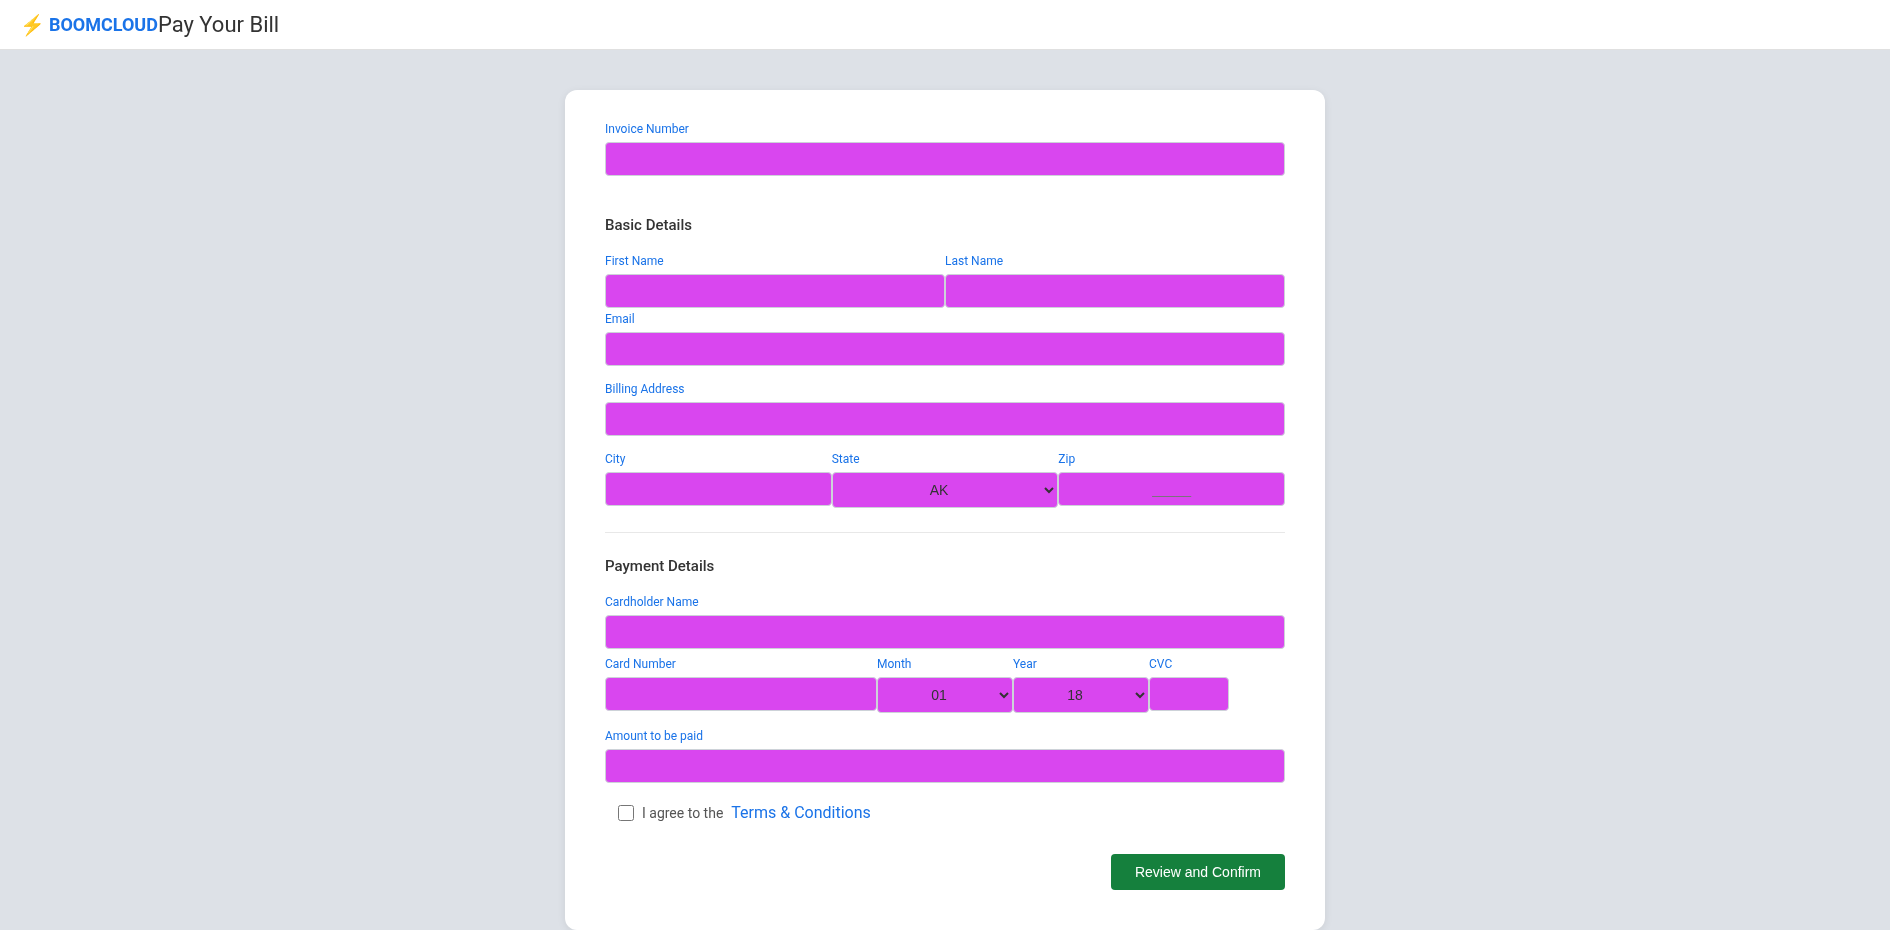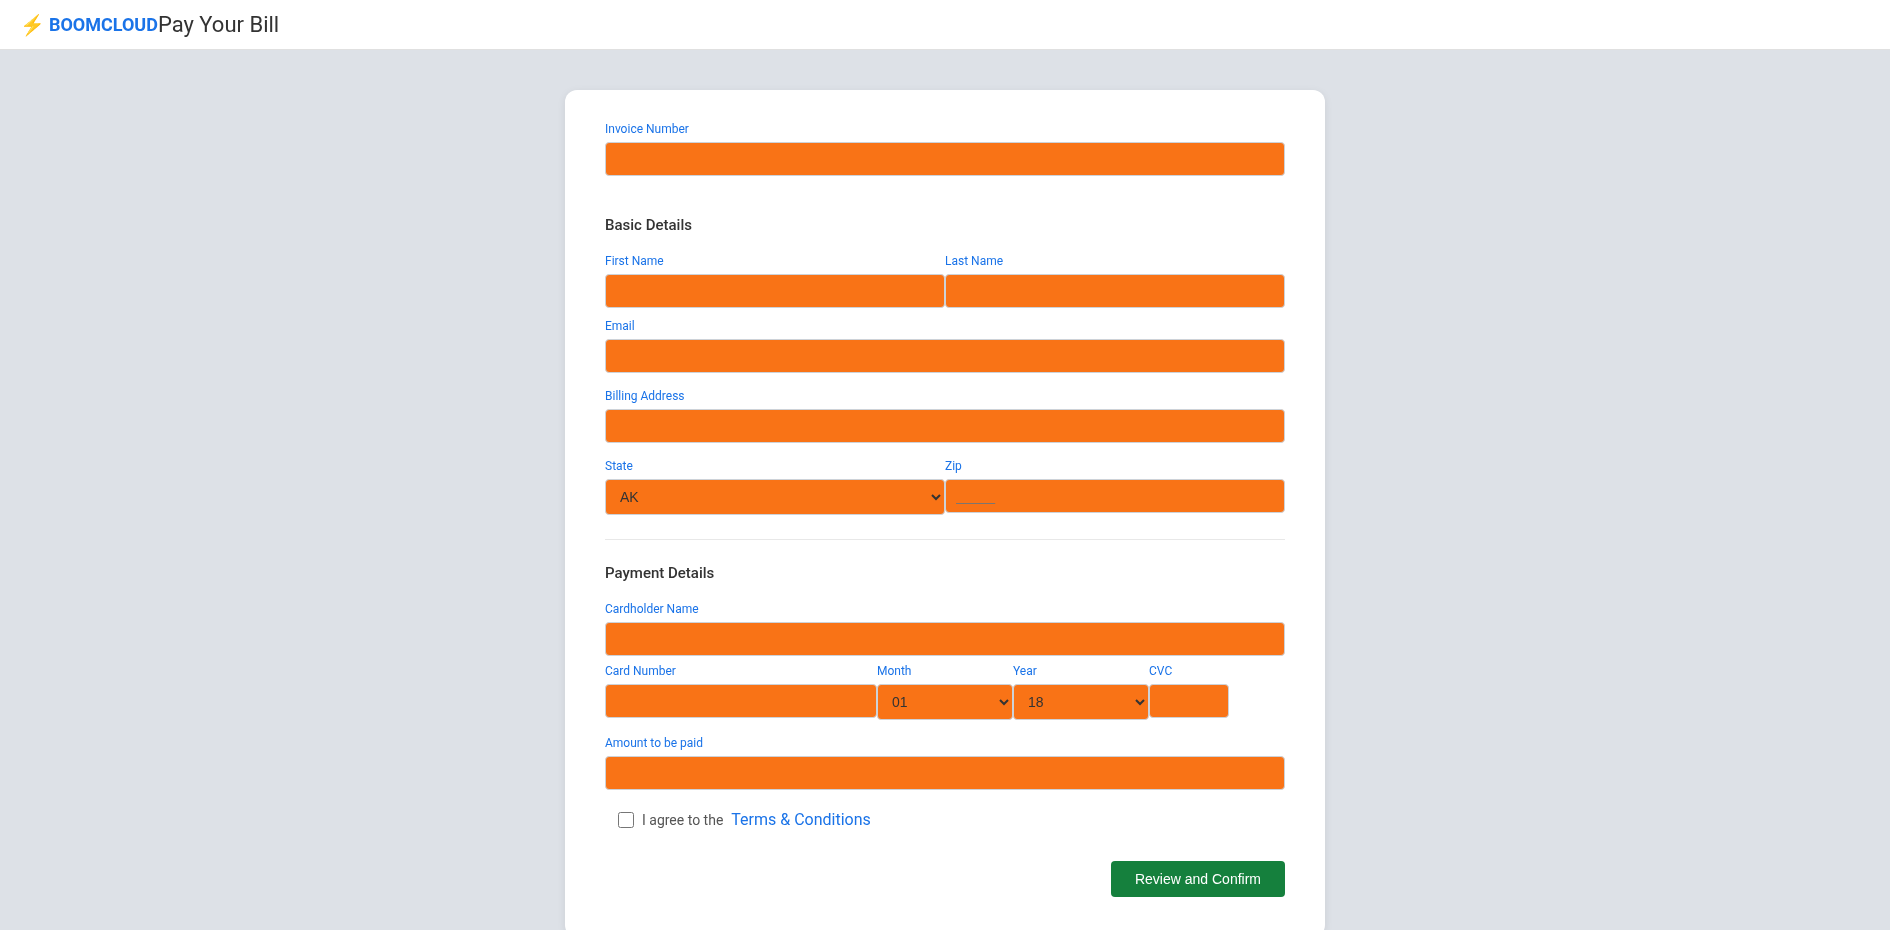--- a/index.html
+++ b/index.html
@@ -80,21 +80,21 @@
     .section-title {
       font-size: 15px;
       font-weight: 500;
       color: #333;
       margin-bottom: 20px;
       margin-top: 20px;
     }
 
     .form-row {
       display: flex;
-      margin-bottom: 11px;
+      margin-bottom: 4px;
     }
 
     .form-group {
       display: flex;
       flex-direction: column;
       flex: 1;
     }
 
     .form-group label {
       font-size: 12px;
@@ -103,21 +103,22 @@
     }
 
     .form-group input,
     .form-group select {
       border: 1px solid #cdd2d8;
       border-radius: 4px;
       padding: 8px 10px;
       font-size: 14px;
       color: #333;
       outline: none;
-      background: #f97316;
+      background: #d946ef;
+      text-align: center;
     }
 
     .full-width {
       width: 100%;
     }
 
     .divider {
       border: none;
       border-top: 1px solid #e8e8e8;
       margin: 24px 0;
@@ -205,20 +206,24 @@
       <label>Email</label>
       <input type="email" class="full-width" style="">
     </div>
 
     <div class="form-group" style="margin-bottom:16px;">
       <label>Billing Address</label>
       <input type="text" class="full-width" style="">
     </div>
 
     <div class="form-row">
+      <div class="form-group">
+        <label>City</label>
+        <input type="text" style="">
+      </div>
       <div class="form-group">
         <label>State</label>
         <select>
           <option value="AK">AK</option>
           <option value="AL">AL</option>
           <option value="AZ">AZ</option>
           <option value="AR">AR</option>
           <option value="CA">CA</option>
           <option value="CO">CO</option>
           <option value="CT">CT</option>

